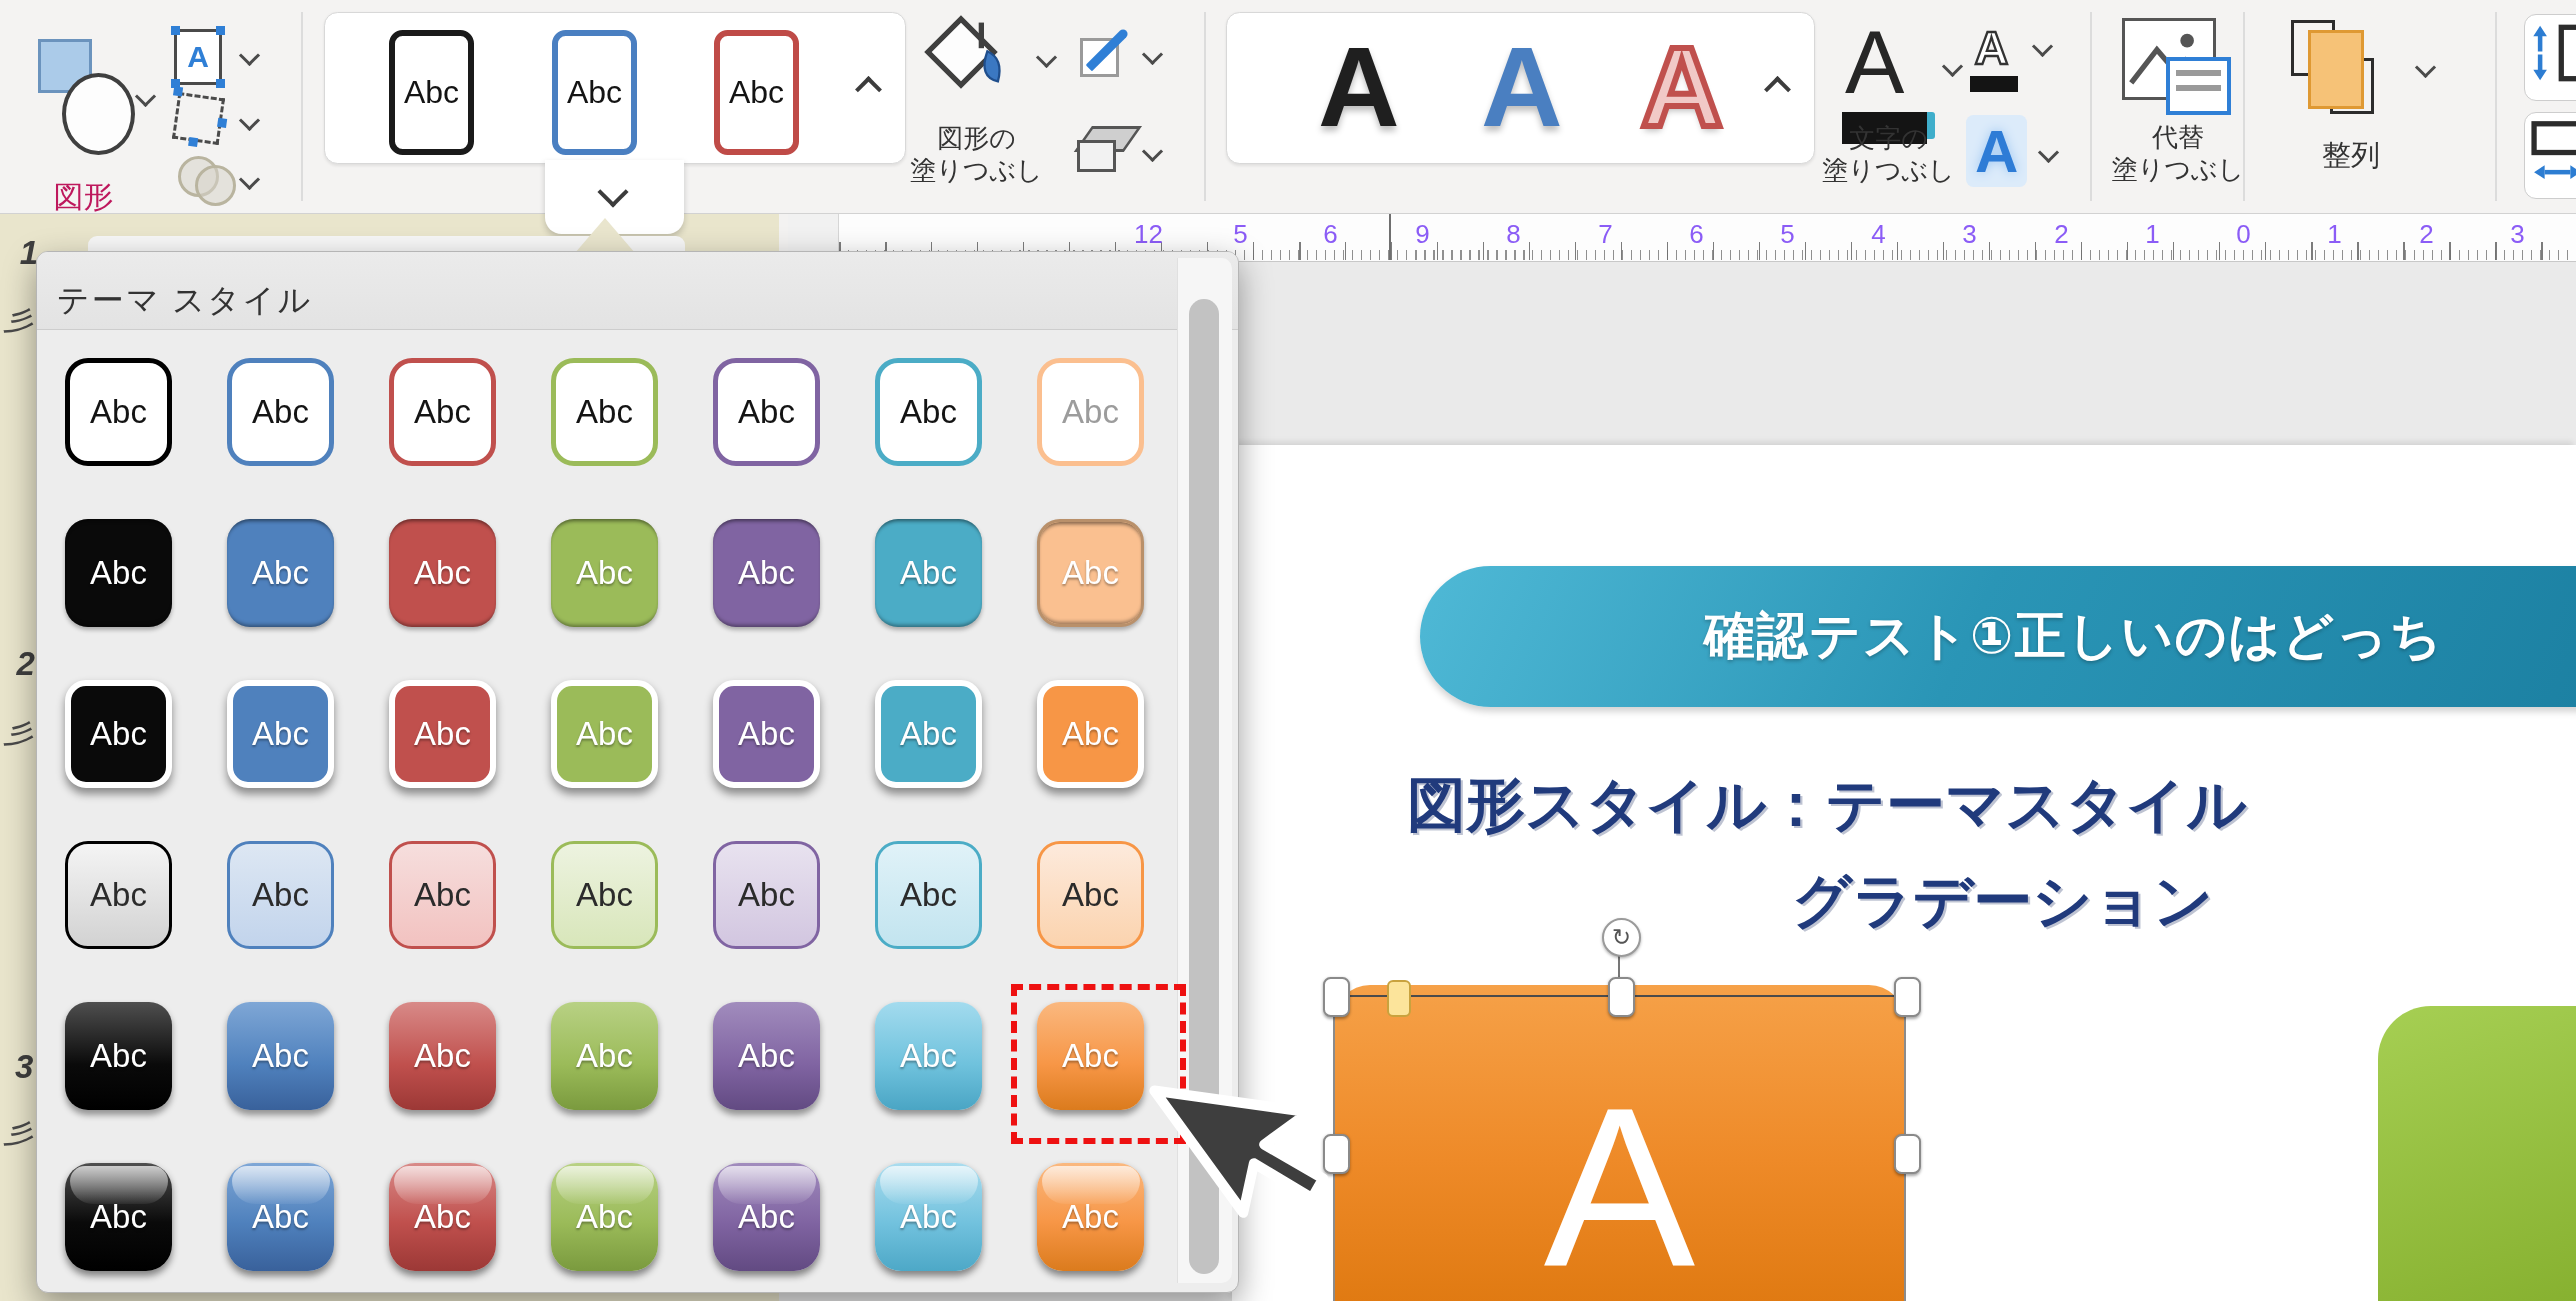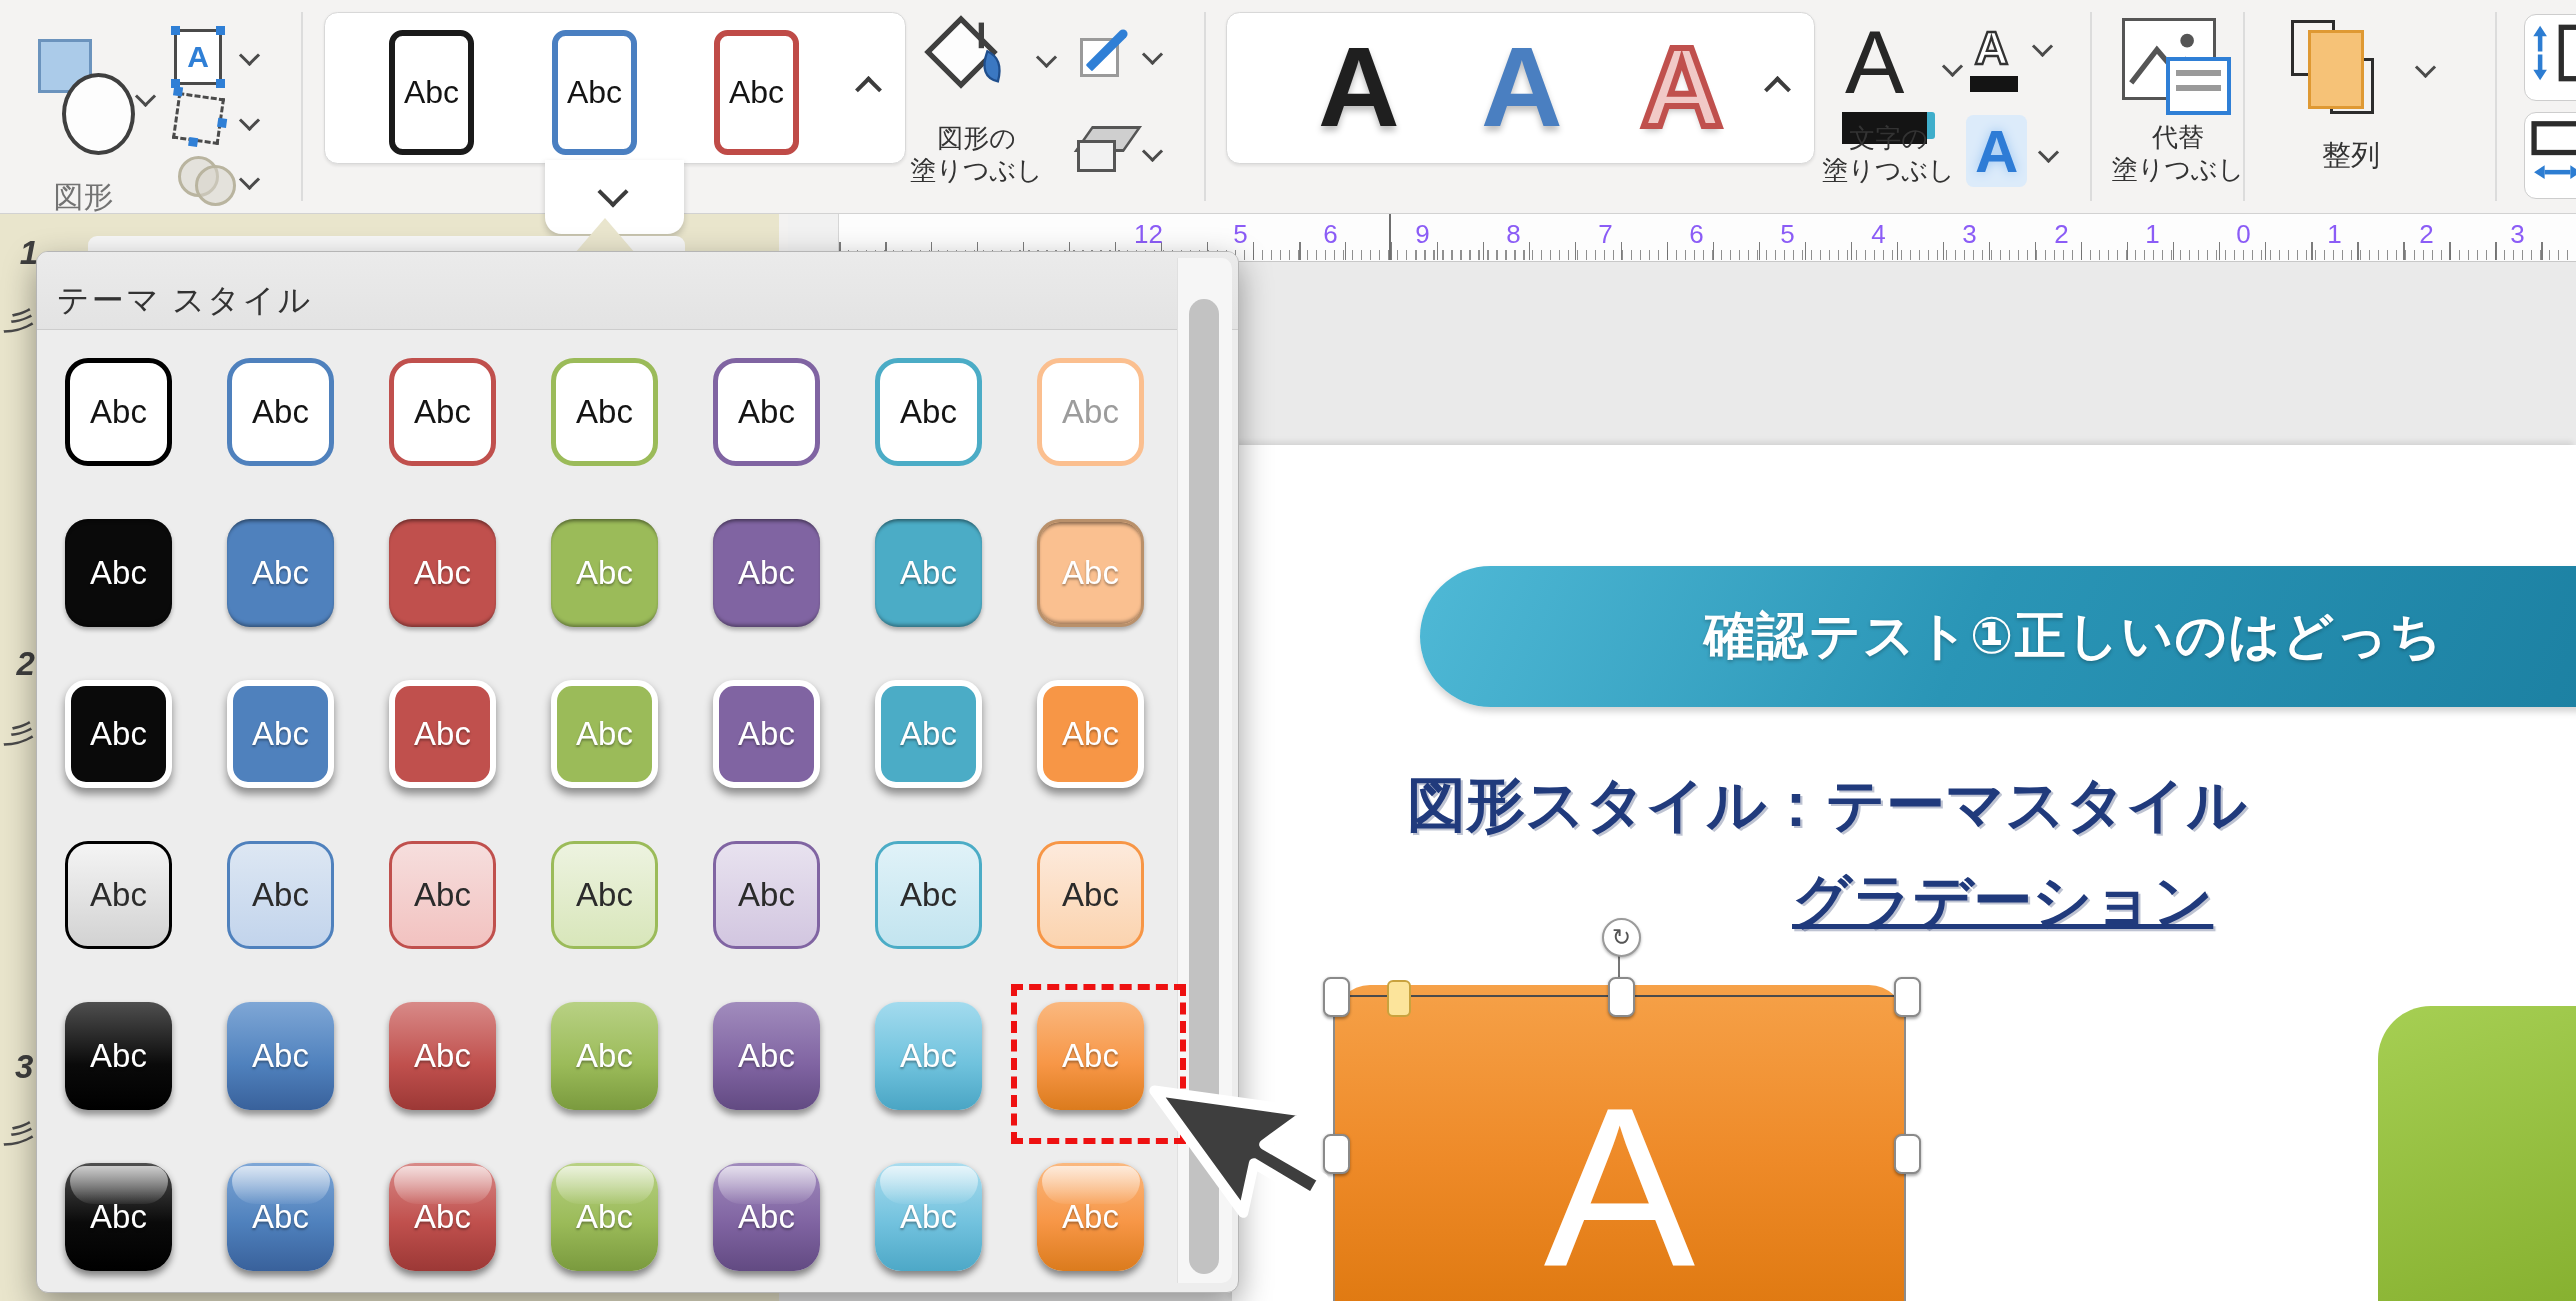--- a/index.html
+++ b/index.html
@@ -5,21 +5,21 @@
   html,body{margin:0;padding:0;background:#d8d8d8;}
   .app{position:relative;width:2576px;height:1302px;overflow:hidden;
        font-family:"Liberation Sans","DejaVu Sans",sans-serif;background:#f3f2f1;}
   .abs{position:absolute;}
 
   
   .ribbon{position:absolute;left:0;top:0;width:2576px;height:213px;background:#f4f3f2;
           border-bottom:1.5px solid #d2d2d2;z-index:2;}
   .vsep{position:absolute;top:12px;height:189px;width:2.3px;background:#dcdcdc;}
   .grouplabel{position:absolute;font-size:26px;line-height:32px;color:#333;text-align:center;}
-  .biglabel{font-size:30px;color:#737373;}
+  .biglabel{font-size:30px;color:#be185d;}
   .chev{position:absolute;width:12px;height:12px;border-right:3.8px solid #4a4a4a;
         border-bottom:3.8px solid #4a4a4a;transform:rotate(45deg);}
   .rarrow{position:absolute;width:15px;height:15px;border-right:4.5px solid #3c3c3c;
         border-top:4.5px solid #3c3c3c;transform:rotate(45deg);}
 
   
   .shp-square{position:absolute;left:38px;top:39px;width:48px;height:48px;background:#abcbe9;border:3px solid #6b93bd;}
   .shp-ellipse{position:absolute;left:62px;top:73px;width:65px;height:74px;background:#fdfdfd;
                border:4.5px solid #3f3f3f;border-radius:50%;}
   .ico-btn{position:absolute;}
@@ -332,21 +332,21 @@
     <span class="rnum" style="left:1538px;">2</span>
     <span class="rnum" style="left:1629px;">3</span>
     <span class="rcursor" style="left:550px;"></span>
   </div>
 
   <div class="slide">
     <div class="banner">
       <span>確認テスト①正しいのはどっち</span>
     </div>
     <div class="headl" style="left:175px;top:321px;text-align:center;">図形スタイル：テーマスタイル</div>
-    <div class="headl" style="left:560px;top:417px;text-decoration:underline;">グラデーション</div>
+    <div class="headl" style="left:560px;top:417px;">グラデーション</div>
 
     <div class="orangeshape">
       <span>A</span>
     </div>
     <div class="greenshape"></div>
 
     <div class="selline-t"></div>
     <div class="selline-v" style="left:101px;"></div>
     <div class="selline-v" style="left:672px;"></div>
     <div class="rotstem"></div>

